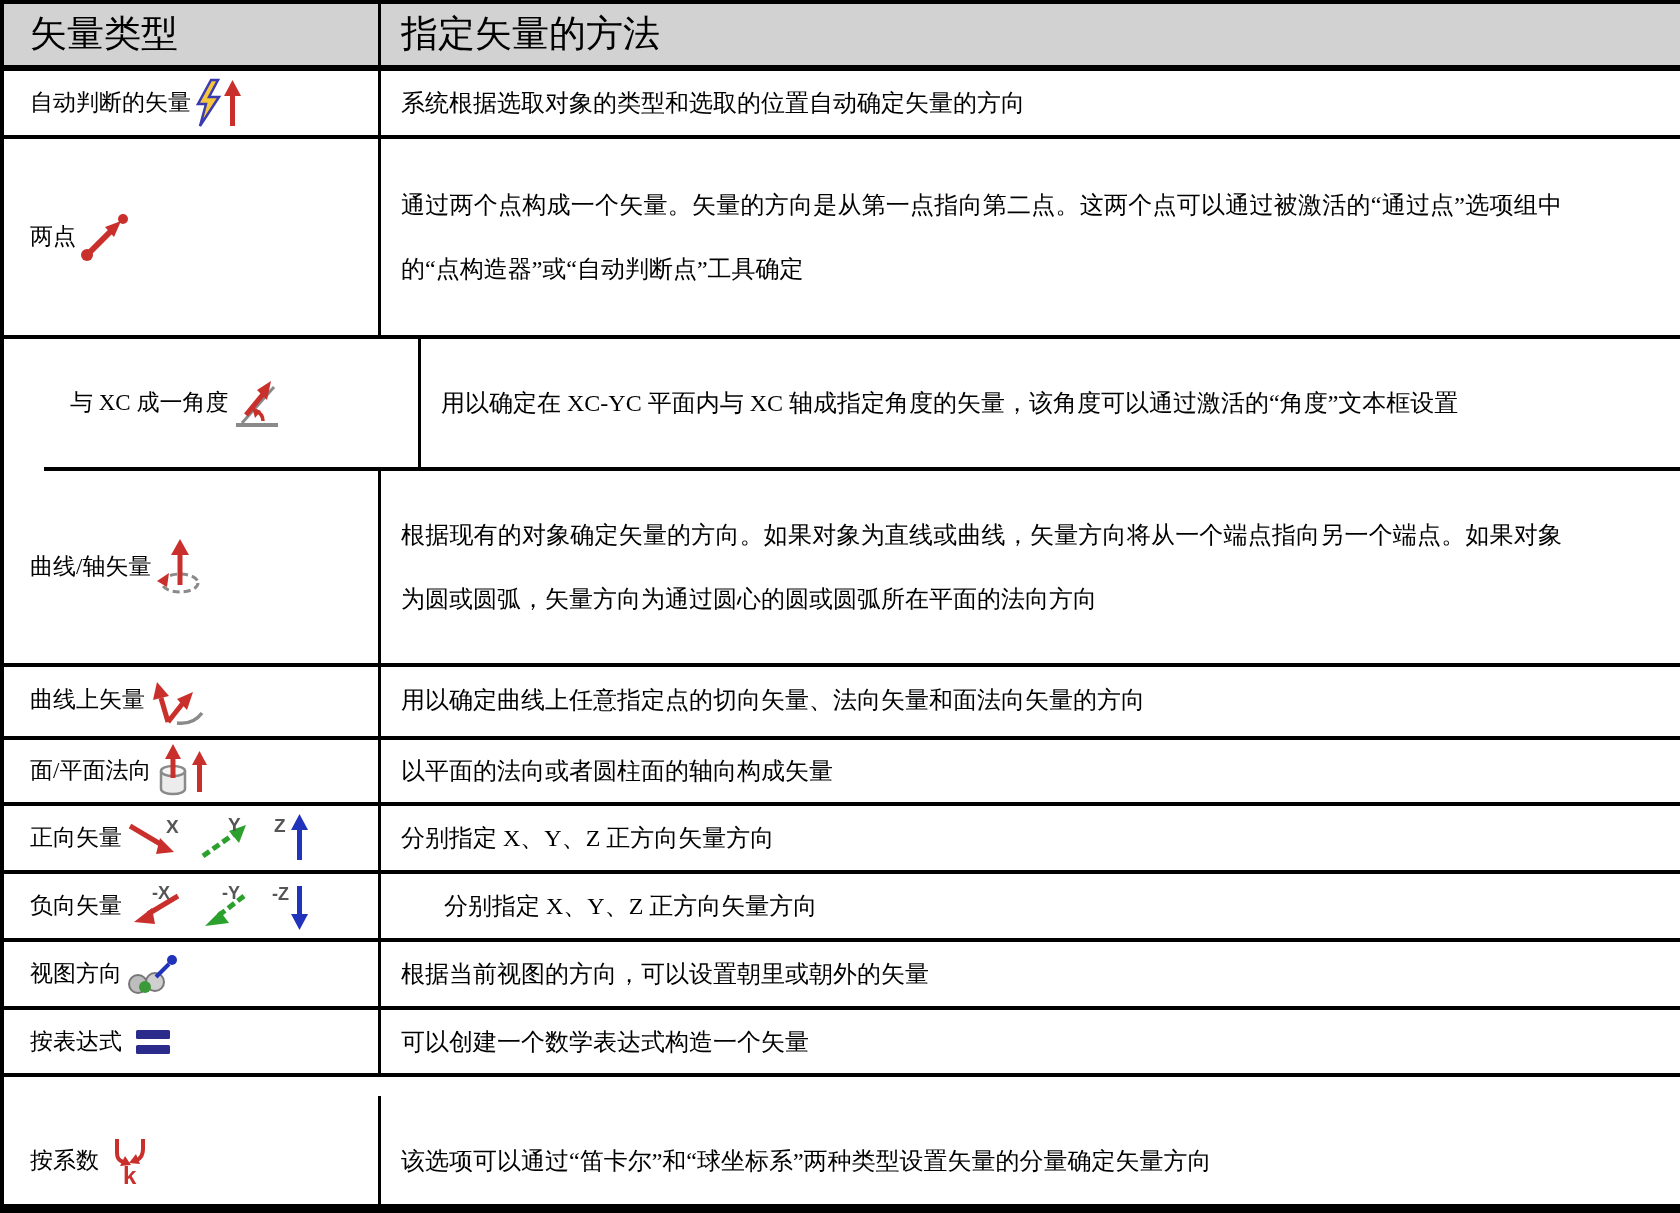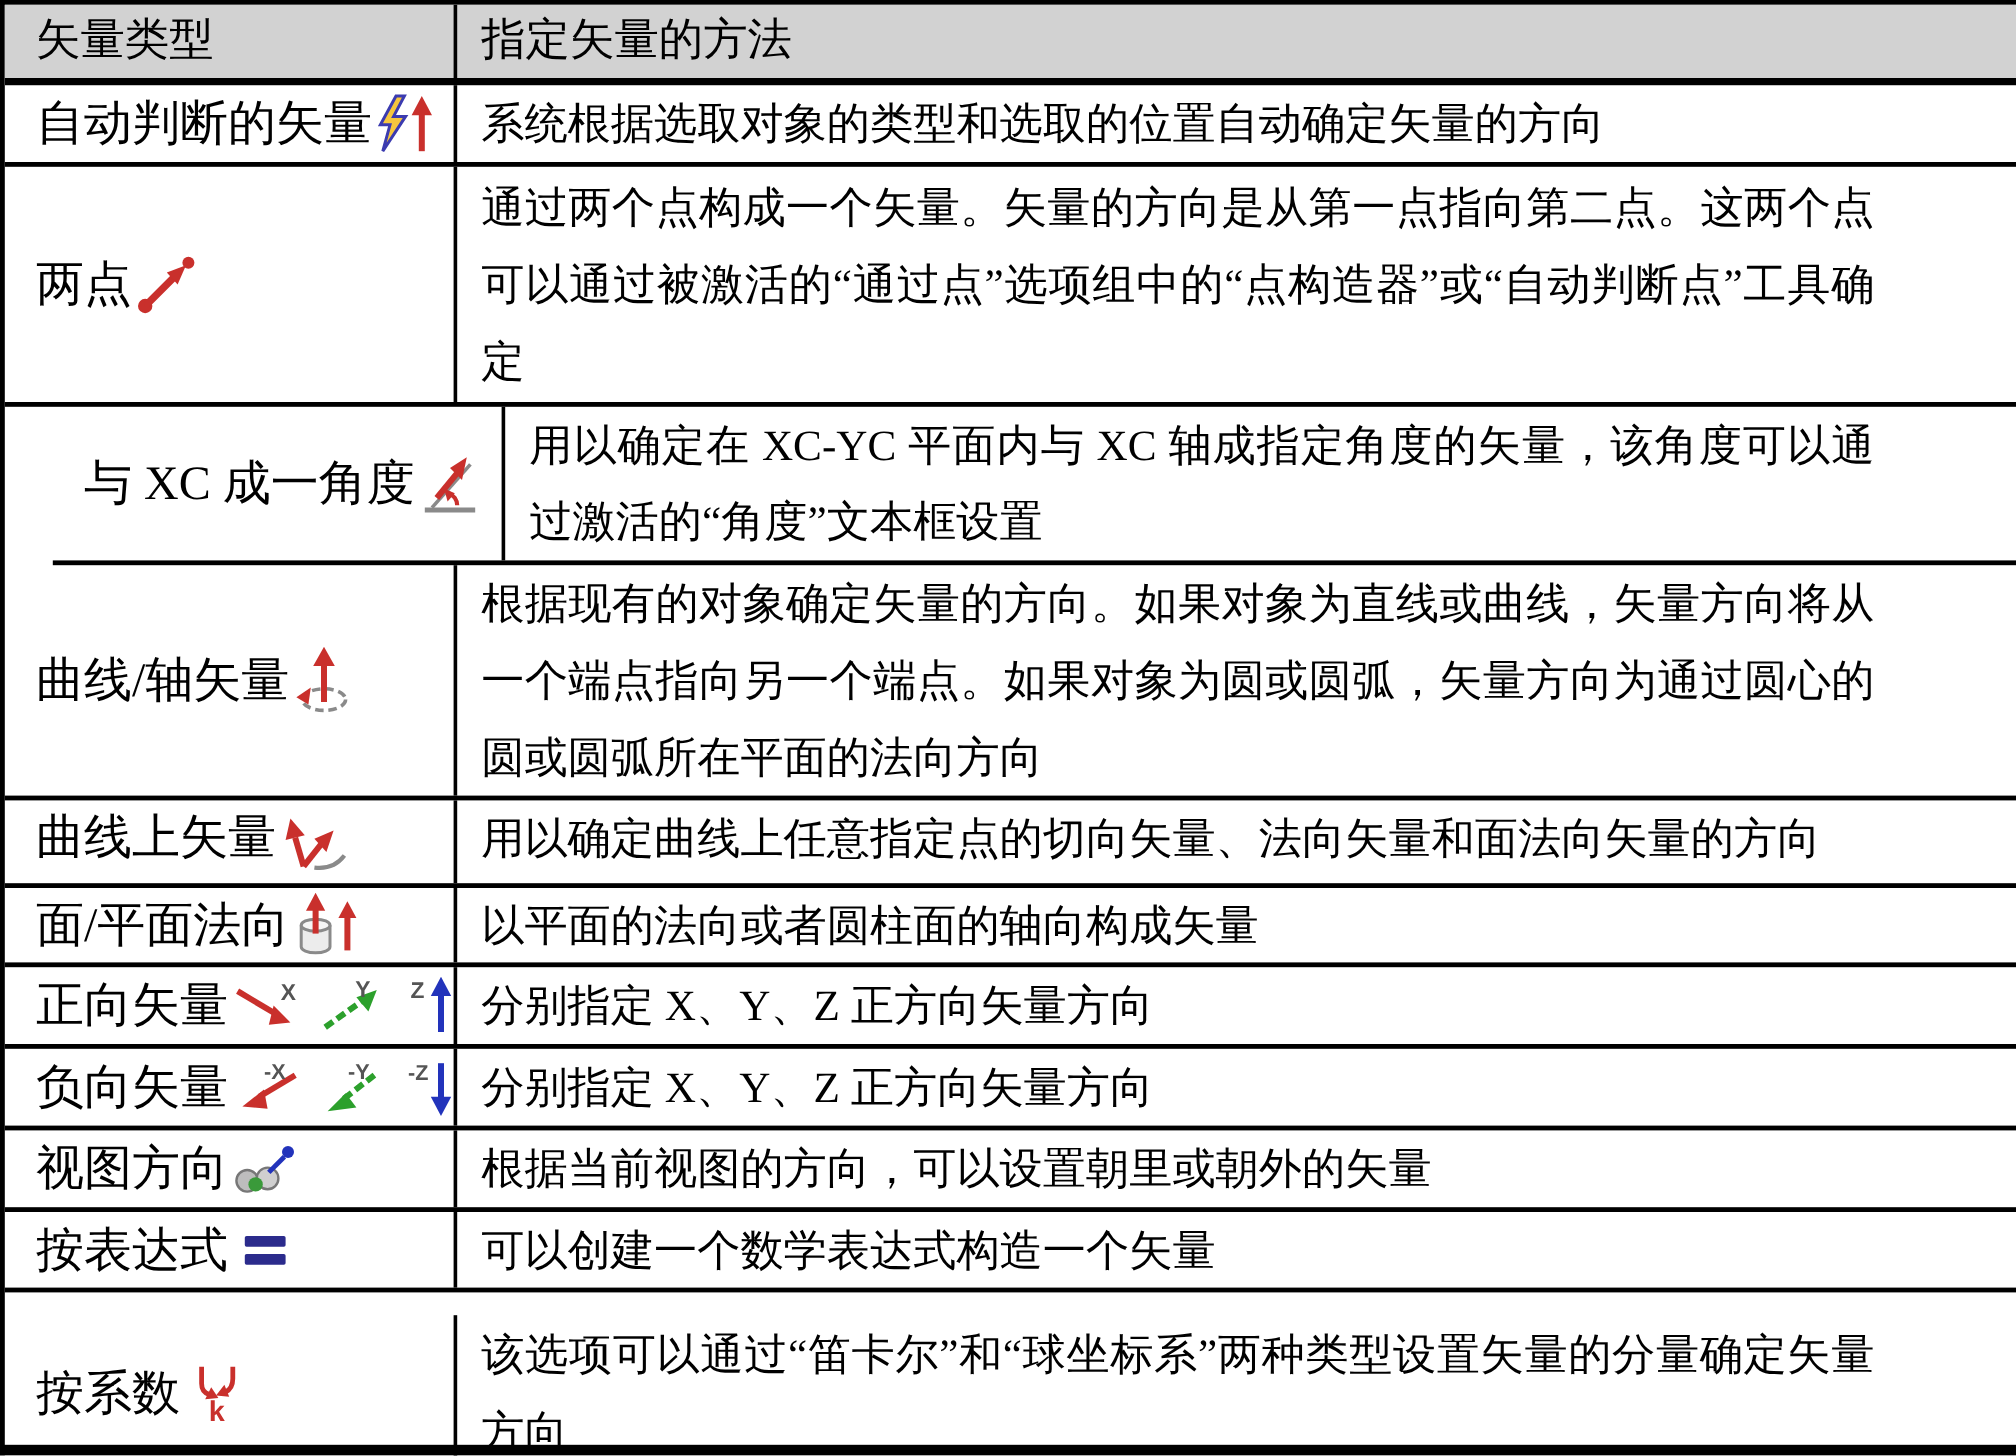--- a/index.html
+++ b/index.html
@@ -8,31 +8,31 @@
   .vtable{width:1680px;height:1213px;box-sizing:border-box;
           border-top:4px solid #000;border-left:4px solid #000;border-bottom:9px solid #000;
           display:flex;flex-direction:column;background:#fff;}
   .row{display:flex;box-sizing:border-box;border-bottom:4px solid #000;flex:0 0 auto;}
   .row.header{background:#d2d2d2;border-bottom:6px solid #000;}
   .row.last{border-bottom:none;}
   .cell-l{flex:0 0 377px;width:377px;box-sizing:border-box;border-right:3px solid #000;
           display:flex;align-items:center;padding-left:26px;overflow:hidden;}
   .cell-r{flex:1 1 auto;box-sizing:border-box;display:flex;align-items:center;
           padding:0 118px 0 20px;}
-  .lbl{font-size:40px;line-height:1.1;white-space:nowrap;}
-  .txt{font-size:36px;line-height:64px;text-align:justify;width:100%;}
+  .lbl{font-size:23px;line-height:1.1;white-space:nowrap;}
+  .txt{font-size:24px;line-height:64px;text-align:justify;width:100%;}
   .hdr{font-size:37px;}
   .icn{flex:0 0 auto;margin-left:2px;}
   .icons{display:flex;align-items:center;gap:14px;margin-left:4px;}
   svg text{font-family:"Liberation Sans","DejaVu Sans",sans-serif;}
   
   .h-hd{height:67px;} .h-r1{height:68px;}
   .h-r2{height:200px;} .h-r3{height:132px;margin-left:40px;} .h-r4{height:196px;}
   .h-r5{height:73px;font-family:Liberation Mono, monospace;} .h-r6{height:66px;} .h-r7{height:68px;}
-  .h-r8{height:68px;} .h-r9{height:68px;} .h-r10{height:67px;} .h-r11{height:130px;margin-top:19px;}
+  .h-r8{height:68px;gap:43px;} .h-r9{height:68px;} .h-r10{height:67px;} .h-r11{height:130px;margin-top:19px;}
 </style>
 </head>
 <body>
 
 <div class="vtable">
 
   <div class="row header h-hd">
     <div class="cell-l">
       <span class="lbl hdr">矢量类型</span>
     </div>

